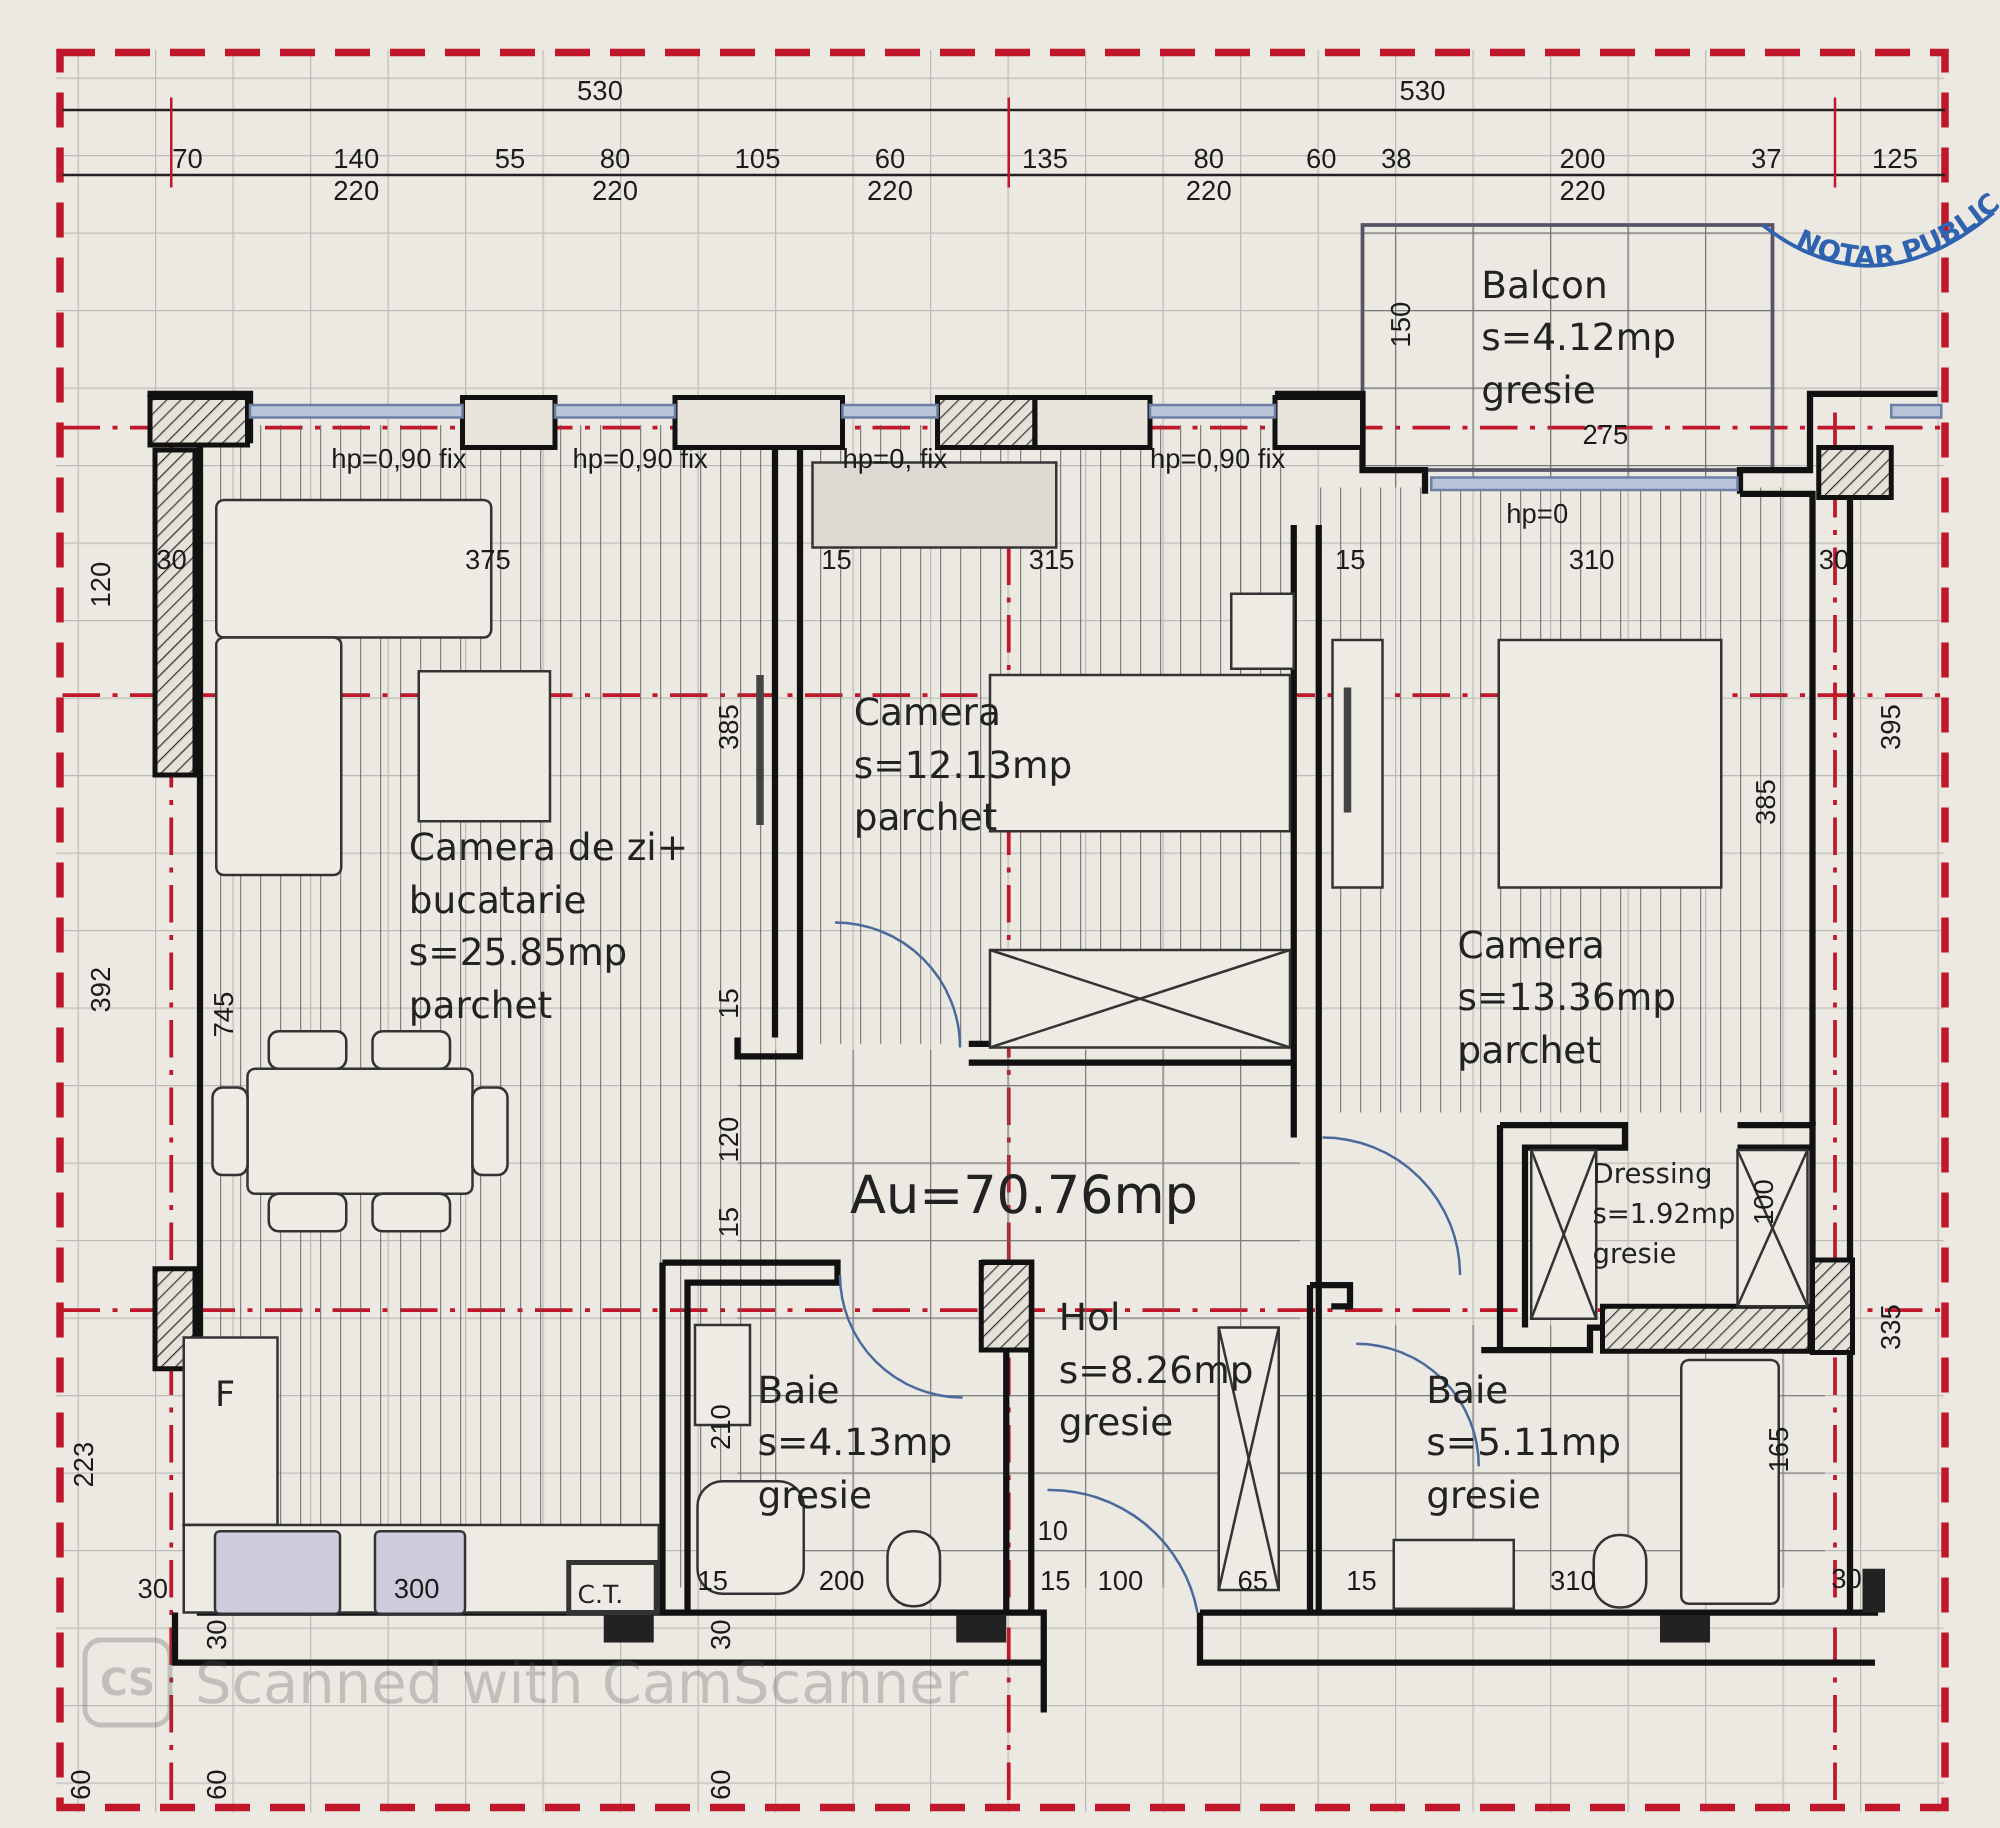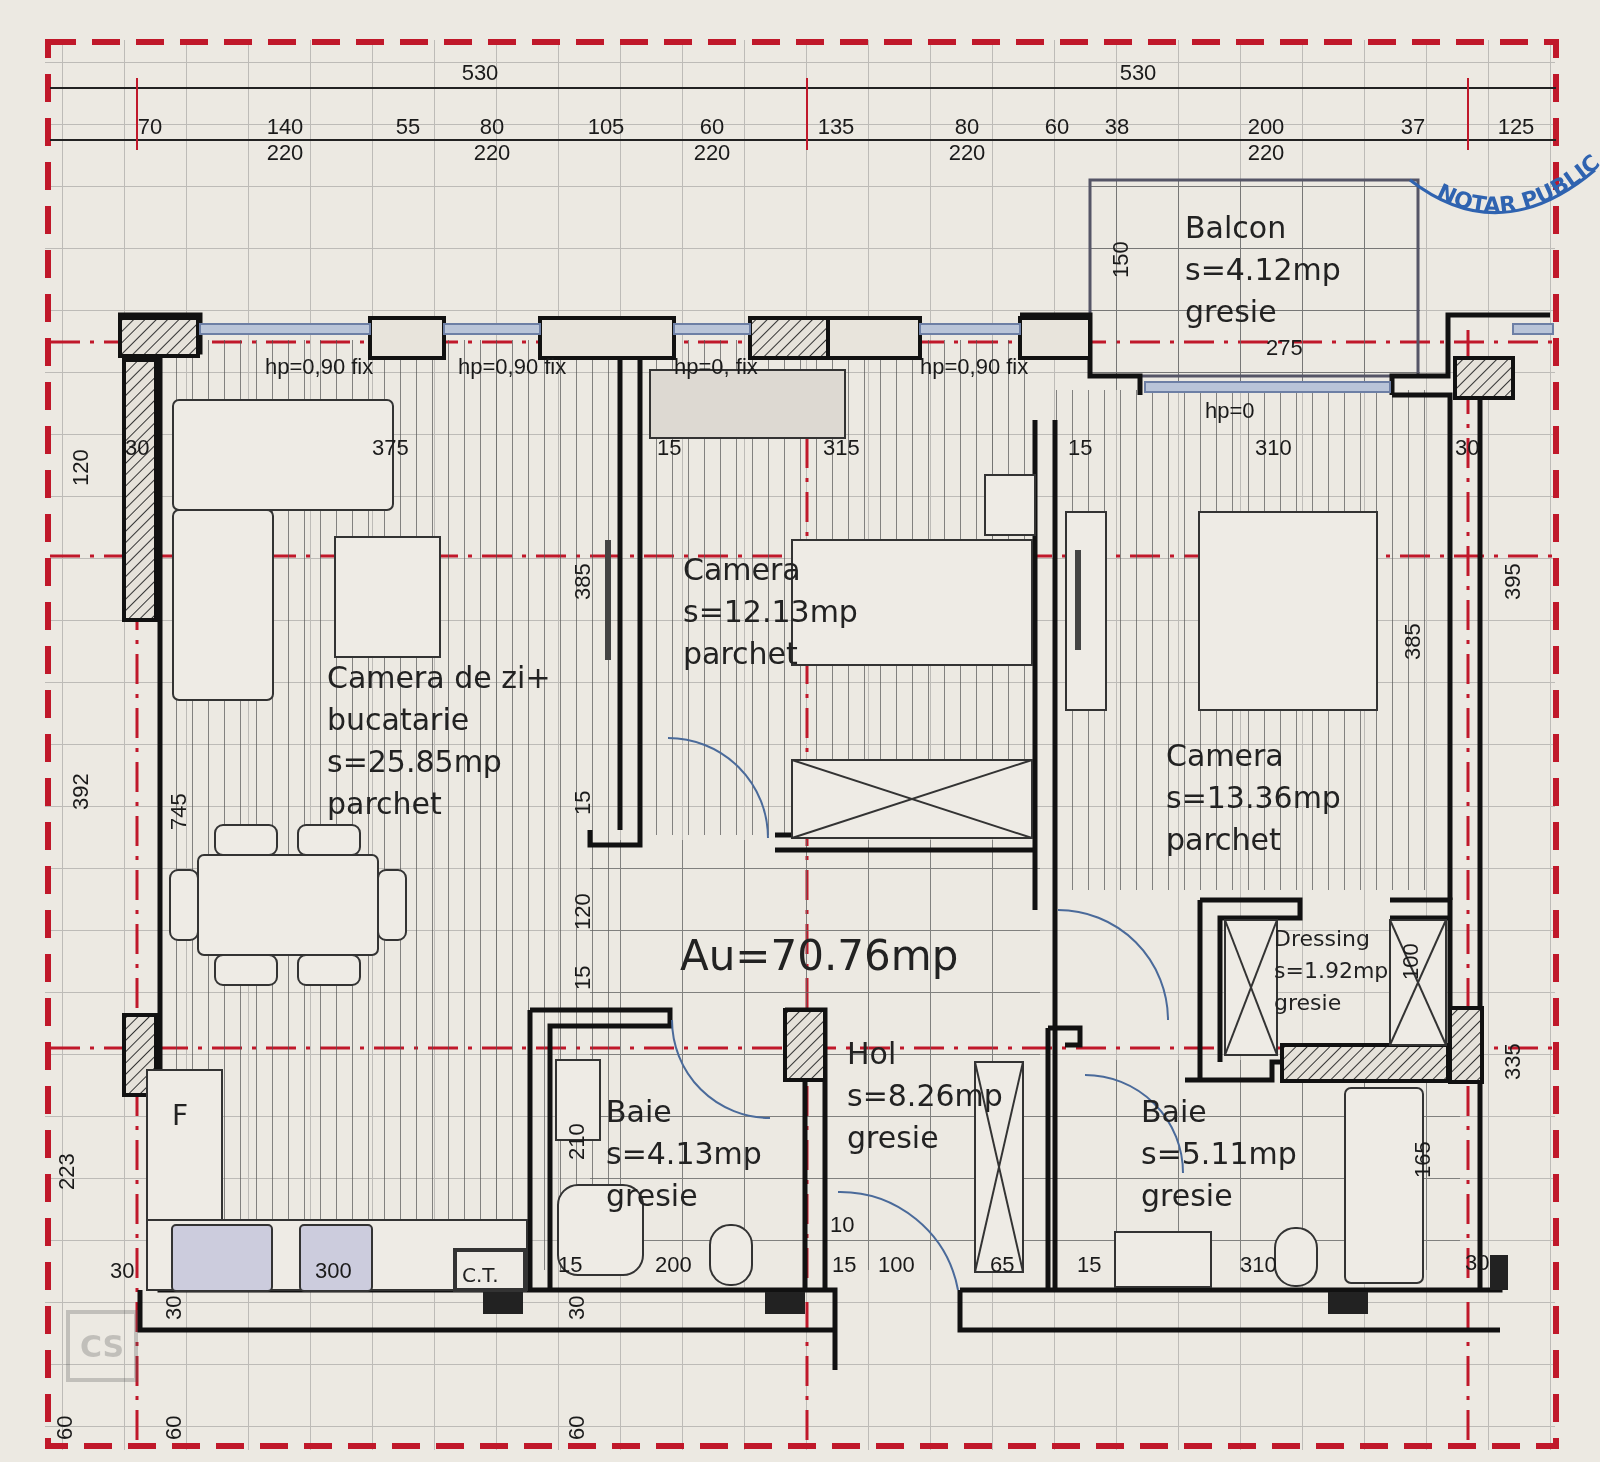--- a/index.html
+++ b/index.html
@@ -1,21 +1,21 @@
 <!DOCTYPE html>
 <html><head>
 <meta charset="utf-8">
 <style>
   html,body{margin:0;padding:0;}
   body{width:1600px;height:1462px;background:#ece9e2;overflow:hidden;font-family:"DejaVu Sans",sans-serif;position:relative;}
   #plan{position:absolute;left:0;top:0;width:1600px;height:1462px;}
   .lbl{font-family:"DejaVu Sans",sans-serif;fill:#222;}
   .dim{font-family:"Liberation Sans",sans-serif;fill:#1a1a1a;font-size:22px;}
   .wm{position:absolute;left:66px;top:1310px;display:flex;align-items:center;gap:18px;opacity:.28;}
-  .wm-logo{width:64px;height:64px;border:4px solid #555;border-radius:0;display:flex;align-items:center;justify-content:center;font:bold 30px "DejaVu Sans",sans-serif;color:#555;}
+  .wm-logo{width:64px;height:64px;border:4px solid #555;border-radius:15px;display:flex;align-items:center;justify-content:center;font:bold 30px "DejaVu Sans",sans-serif;color:#555;}
   .wm-text{font:46px "DejaVu Sans",sans-serif;color:#555;}
   .stamp{position:absolute;left:1400px;top:140px;width:200px;height:120px;}
 </style>
 </head>
 <body>
 
 <svg id="plan" viewBox="0 0 1600 1462" xmlns="http://www.w3.org/2000/svg">
   <defs>
     <pattern id="hatch" width="8" height="8" patternUnits="userSpaceOnUse" patternTransform="rotate(45)">
       <rect width="8" height="8" fill="#e6e2da"></rect>
@@ -280,13 +280,14 @@
 
 <svg class="stamp" viewBox="0 0 200 120">
   <path id="arc" d="M10 40 Q100 110 195 30" fill="none" stroke="#2f63b0" stroke-width="3"></path>
   <text font-family="DejaVu Sans, sans-serif" font-size="22" font-weight="bold" fill="#2f63b0">
     <textPath href="#arc" startOffset="15%">NOTAR PUBLIC</textPath>
   </text>
 </svg>
 
 <div class="wm">
   <div class="wm-logo">CS</div>
+  <div class="wm-text">Scanned with CamScanner</div>
 </div>
 
 </body></html>

